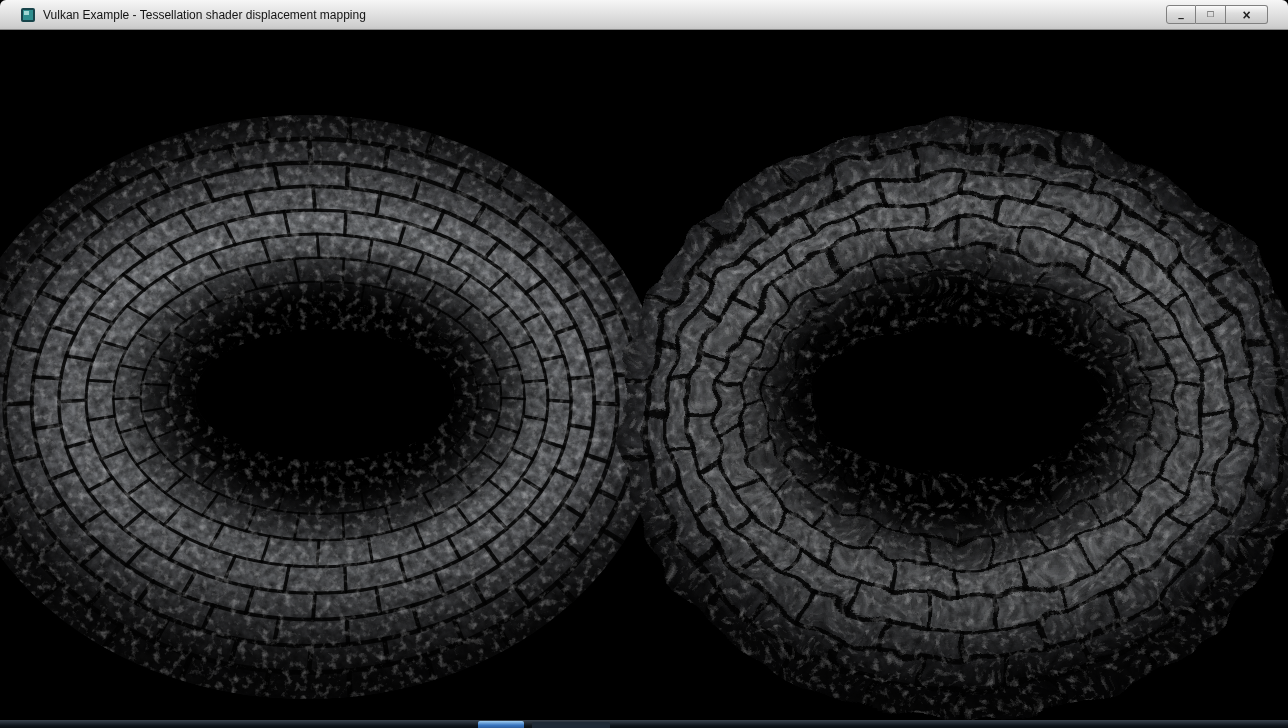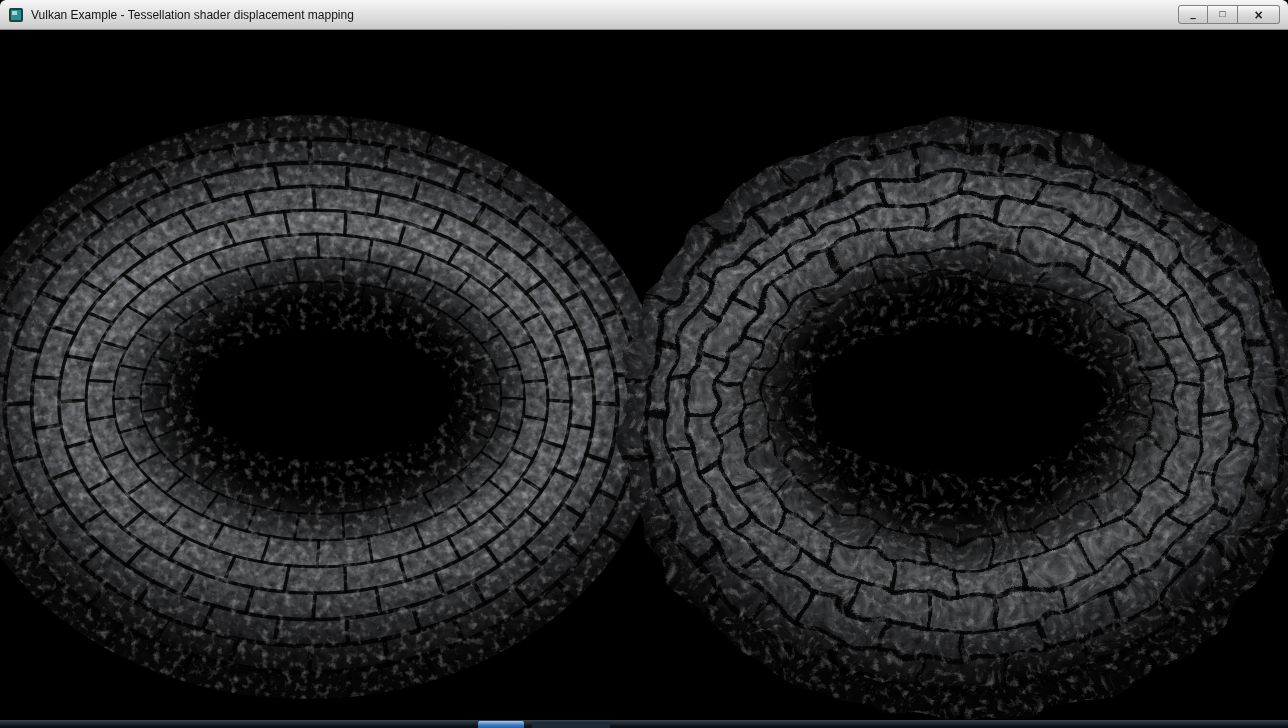--- a/index.html
+++ b/index.html
@@ -6,21 +6,21 @@
   html,body { width:1288px; height:728px; background:#000; overflow:hidden;
               font-family:"Liberation Sans", sans-serif; }
   .screen { width:1288px; height:728px; display:flex; flex-direction:column; background:#000; }
 
   
   .titlebar {
     height:30px; flex:0 0 30px;
     background:linear-gradient(#f6f6f6,#e3e3e3 45%,#cfcfcf 90%,#c7c7c7);
     border-bottom:1px solid #8a8a8a;
     border-radius:6px 6px 0 0;
-    display:flex; align-items:center; padding:0 8px;
+    display:flex; align-items:center; padding:0 20px;
   }
   .app-icon { width:16px; height:16px; flex:0 0 16px; }
   .win-title { font-size:12px; color:#141414; margin-left:7px; white-space:nowrap; }
   .caption-buttons { margin-left:auto; display:flex; padding-top:0; }
   .cap-btn {
     height:19px; width:30px;
     border:1px solid #808080;
     background:linear-gradient(#fbfbfb,#dcdcdc 45%,#c9c9c9);
     display:flex; align-items:center; justify-content:center;
     font-size:11px; color:#222; cursor:default; user-select:none;

